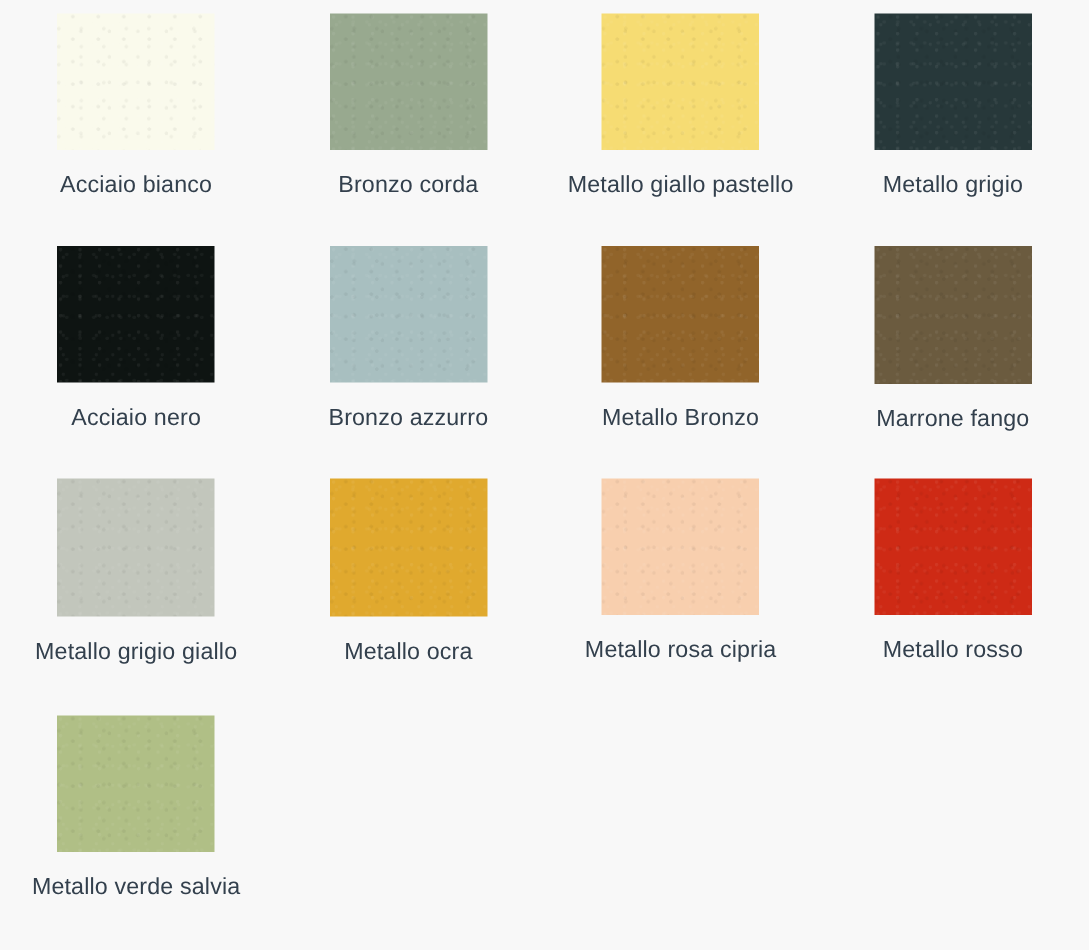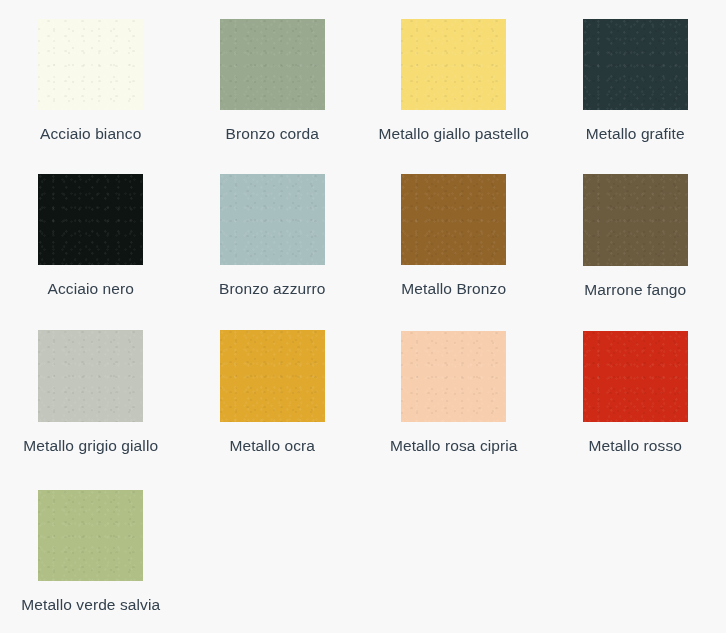--- a/index.html
+++ b/index.html
@@ -21,21 +21,20 @@
     width: 726px;
     box-sizing: border-box;
   }
 
   .swatch-cell {
     display: flex;
     flex-direction: column;
     align-items: center;
     padding-top: 9px;
     box-sizing: border-box;
-    justify-content: center;
   }
 
   .swatch-chip {
     width: 105px;
     height: 91px;
     flex: 0 0 auto;
     position: relative;
     overflow: hidden;
     background-repeat: repeat;
   }
@@ -81,21 +80,21 @@
     <div class="swatch-cell row-1">
       <div class="swatch-chip" style="background-color: rgb(152, 169, 143);"></div>
       <div class="swatch-label">Bronzo corda</div>
     </div>
     <div class="swatch-cell row-1">
       <div class="swatch-chip" style="background-color: rgb(246, 220, 115);"></div>
       <div class="swatch-label">Metallo giallo pastello</div>
     </div>
     <div class="swatch-cell row-1">
       <div class="swatch-chip" style="background-color: rgb(39, 56, 58);"></div>
-      <div class="swatch-label">Metallo grafite</div>
+      <div class="swatch-label">Metallo grigio</div>
     </div>
     <div class="swatch-cell row-2">
       <div class="swatch-chip" style="background-color: rgb(14, 20, 18);"></div>
       <div class="swatch-label">Acciaio nero</div>
     </div>
     <div class="swatch-cell row-2">
       <div class="swatch-chip" style="background-color: rgb(168, 191, 192);"></div>
       <div class="swatch-label">Bronzo azzurro</div>
     </div>
     <div class="swatch-cell row-2">

